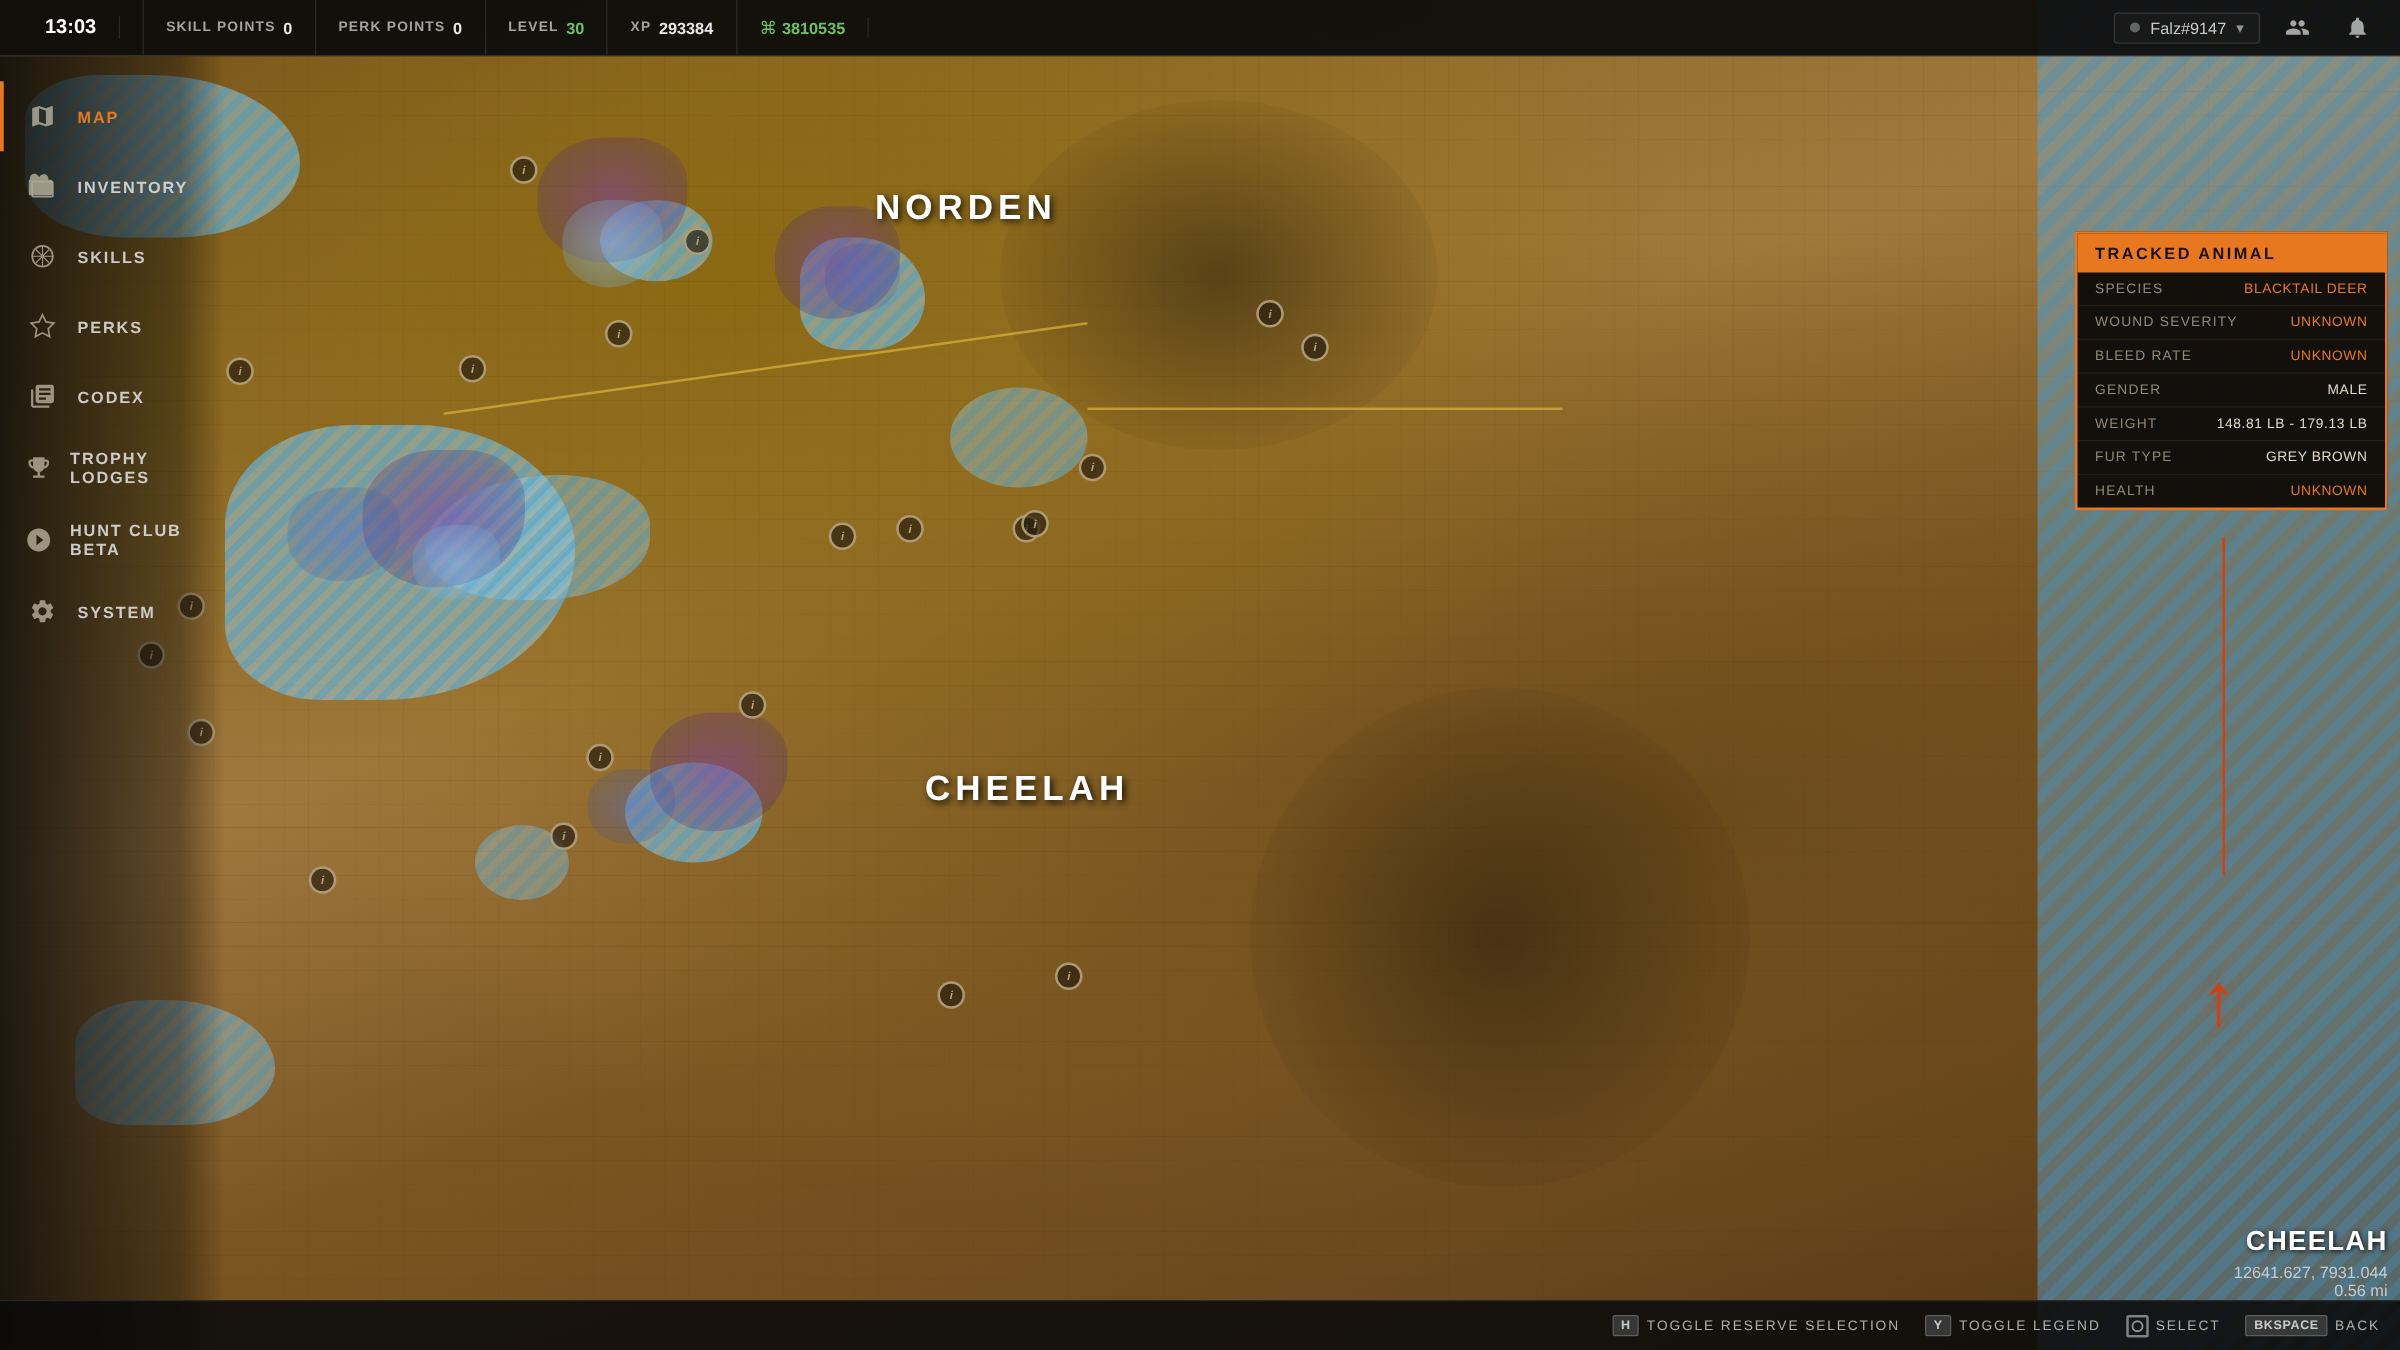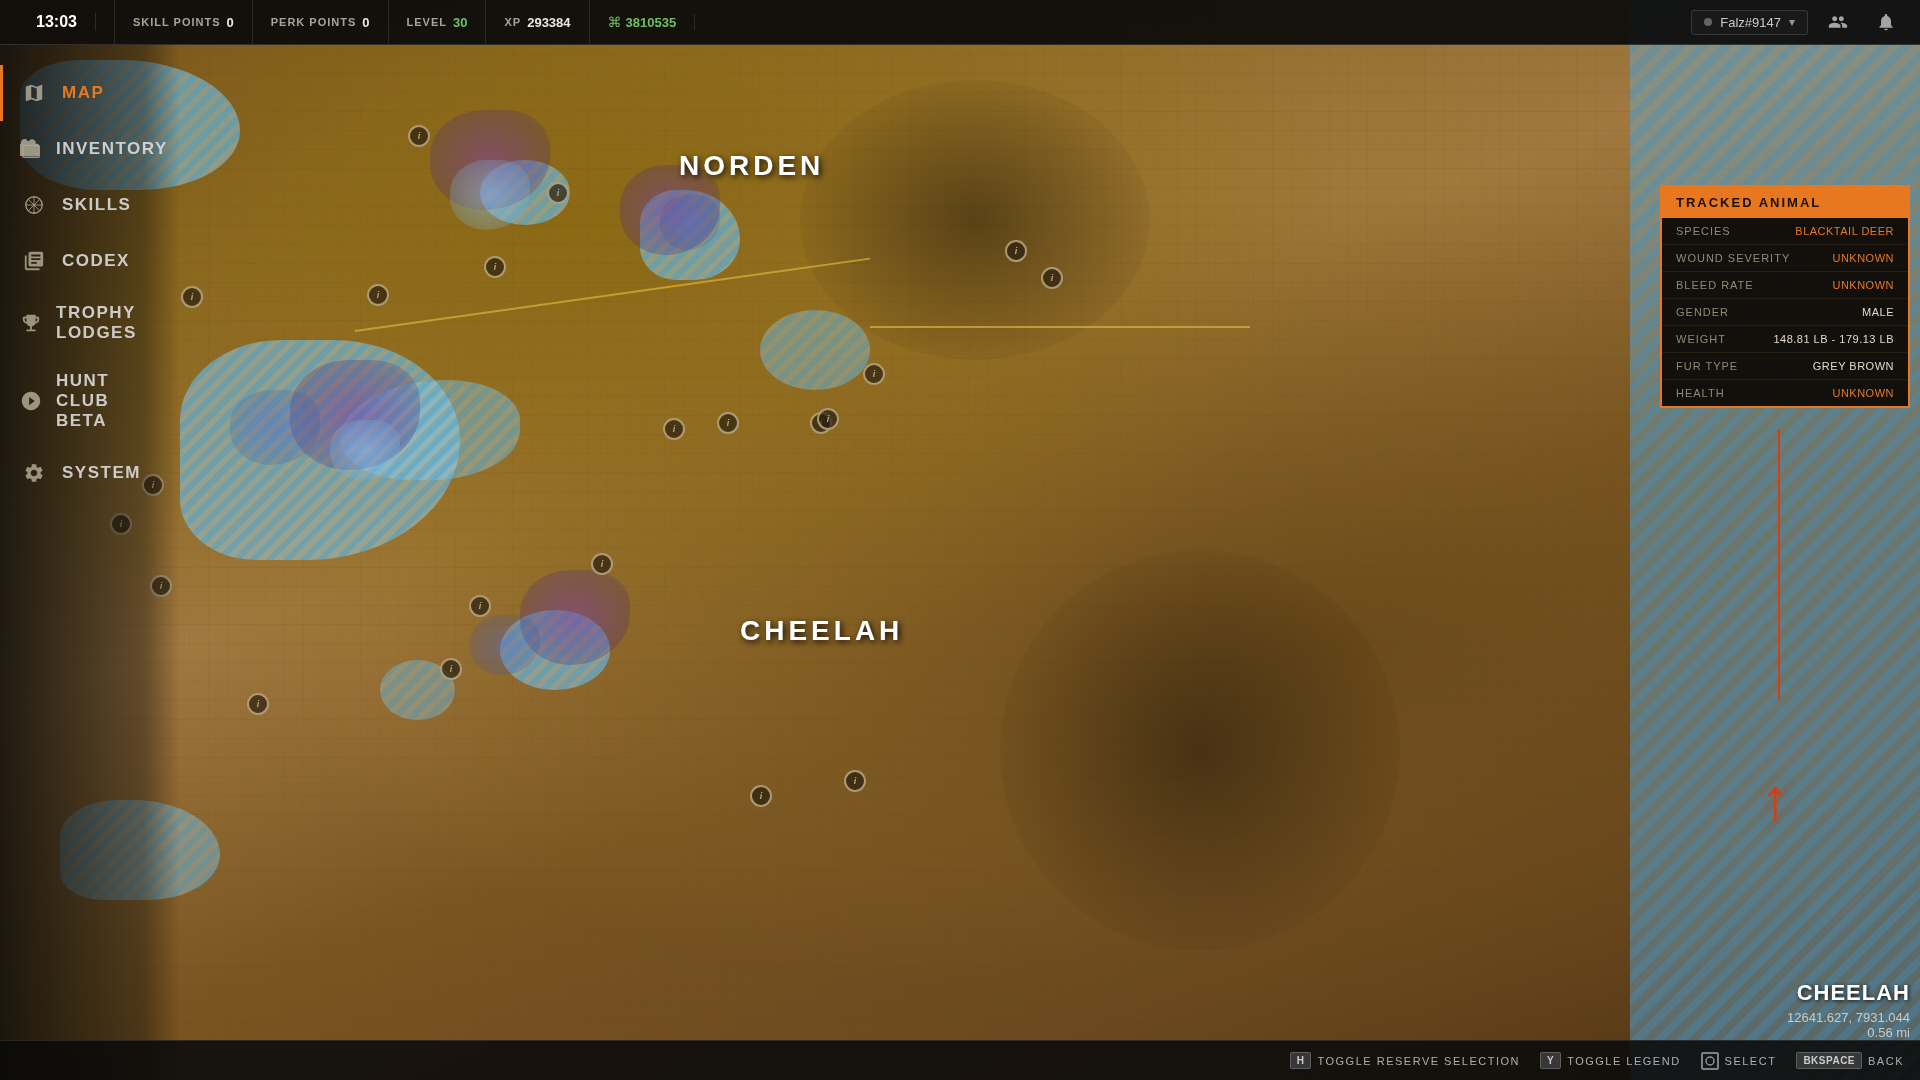--- a/index.html
+++ b/index.html
@@ -268,21 +268,21 @@
       width: 28px;
       height: 28px;
       display: flex;
       align-items: center;
       justify-content: center;
       opacity: 0.85;
     }
 
     .nav-label {
       color: rgba(220,220,220,0.9);
-      font-size: 17px;
+      font-size: 13px;
       font-weight: bold;
       letter-spacing: 1.5px;
       text-transform: uppercase;
     }
 
     
     #tracked-panel {
       position: absolute;
       top: 185px;
       right: 10px;
@@ -492,21 +492,21 @@
 <div class="map-marker" style="left:440px; top:658px;"></div>
 <div class="map-marker" style="left:110px; top:513px;"></div>
 <div class="map-marker" style="left:150px; top:575px;"></div>
 <div class="map-marker" style="left:247px; top:693px;"></div>
 <div class="map-marker" style="left:844px; top:770px;"></div>
 <div class="map-marker" style="left:750px; top:785px;"></div>
 
 <div class="boundary-line" style="left:355px; top:330px; width:520px; transform:rotate(-8deg);"></div>
 <div class="boundary-line" style="left:870px; top:300px; width:380px; transform:rotate(0deg); top:326px;"></div>
 
-<div class="region-label" style="left:679px; top:150px;">NORDEN</div>
+<div class="region-label" style="left:700px; top:150px;">NORDEN</div>
 <div class="region-label" style="left:740px; top:615px;">CHEELAH</div>
 
 <div id="top-bar">
   <div class="top-stat">
     <span id="time-display">13:03</span>
   </div>
   <div class="top-stat">
     <span class="stat-label">SKILL POINTS</span>
     <span class="stat-value">0</span>
   </div>
@@ -569,20 +569,28 @@
       <svg class="nav-svg" viewBox="0 0 24 24">
           <circle cx="12" cy="12" r="9" fill="none" stroke="rgba(200,190,170,0.85)" stroke-width="1.5"></circle>
           <path d="M12 3v18M3 12h18M6.34 6.34l11.32 11.32M17.66 6.34L6.34 17.66" stroke="rgba(200,190,170,0.85)" stroke-width="1" fill="none"></path>
         </svg>
     </div>
     <span class="nav-label">SKILLS</span>
   </div>
   <div class="nav-item">
     <div class="nav-icon">
       <svg class="nav-svg" viewBox="0 0 24 24">
+          <polygon points="12,2 15.09,8.26 22,9.27 17,14.14 18.18,21.02 12,17.77 5.82,21.02 7,14.14 2,9.27 8.91,8.26" fill="none" stroke="rgba(200,190,170,0.85)" stroke-width="1.5"></polygon>
+        </svg>
+    </div>
+    <span class="nav-label">PERKS</span>
+  </div>
+  <div class="nav-item">
+    <div class="nav-icon">
+      <svg class="nav-svg" viewBox="0 0 24 24">
           <path d="M4 6H2v14c0 1.1.9 2 2 2h14v-2H4V6zm16-4H8c-1.1 0-2 .9-2 2v12c0 1.1.9 2 2 2h12c1.1 0 2-.9 2-2V4c0-1.1-.9-2-2-2zm-1 9H9V9h10v2zm-4 4H9v-2h6v2zm4-8H9V5h10v2z" fill="rgba(200,190,170,0.85)"></path>
         </svg>
     </div>
     <span class="nav-label">CODEX</span>
   </div>
   <div class="nav-item">
     <div class="nav-icon">
       <svg class="nav-svg" viewBox="0 0 24 24">
           <path d="M19 5h-2V3H7v2H5c-1.1 0-2 .9-2 2v1c0 2.55 1.92 4.63 4.39 4.94.63 1.5 1.98 2.63 3.61 2.96V19H7v2h10v-2h-4v-3.1c1.63-.33 2.98-1.46 3.61-2.96C19.08 12.63 21 10.55 21 8V7c0-1.1-.9-2-2-2zM7 10.82C5.84 10.4 5 9.3 5 8V7h2v3.82zM19 8c0 1.3-.84 2.4-2 2.82V7h2v1z" fill="rgba(200,190,170,0.85)"></path>
         </svg>

